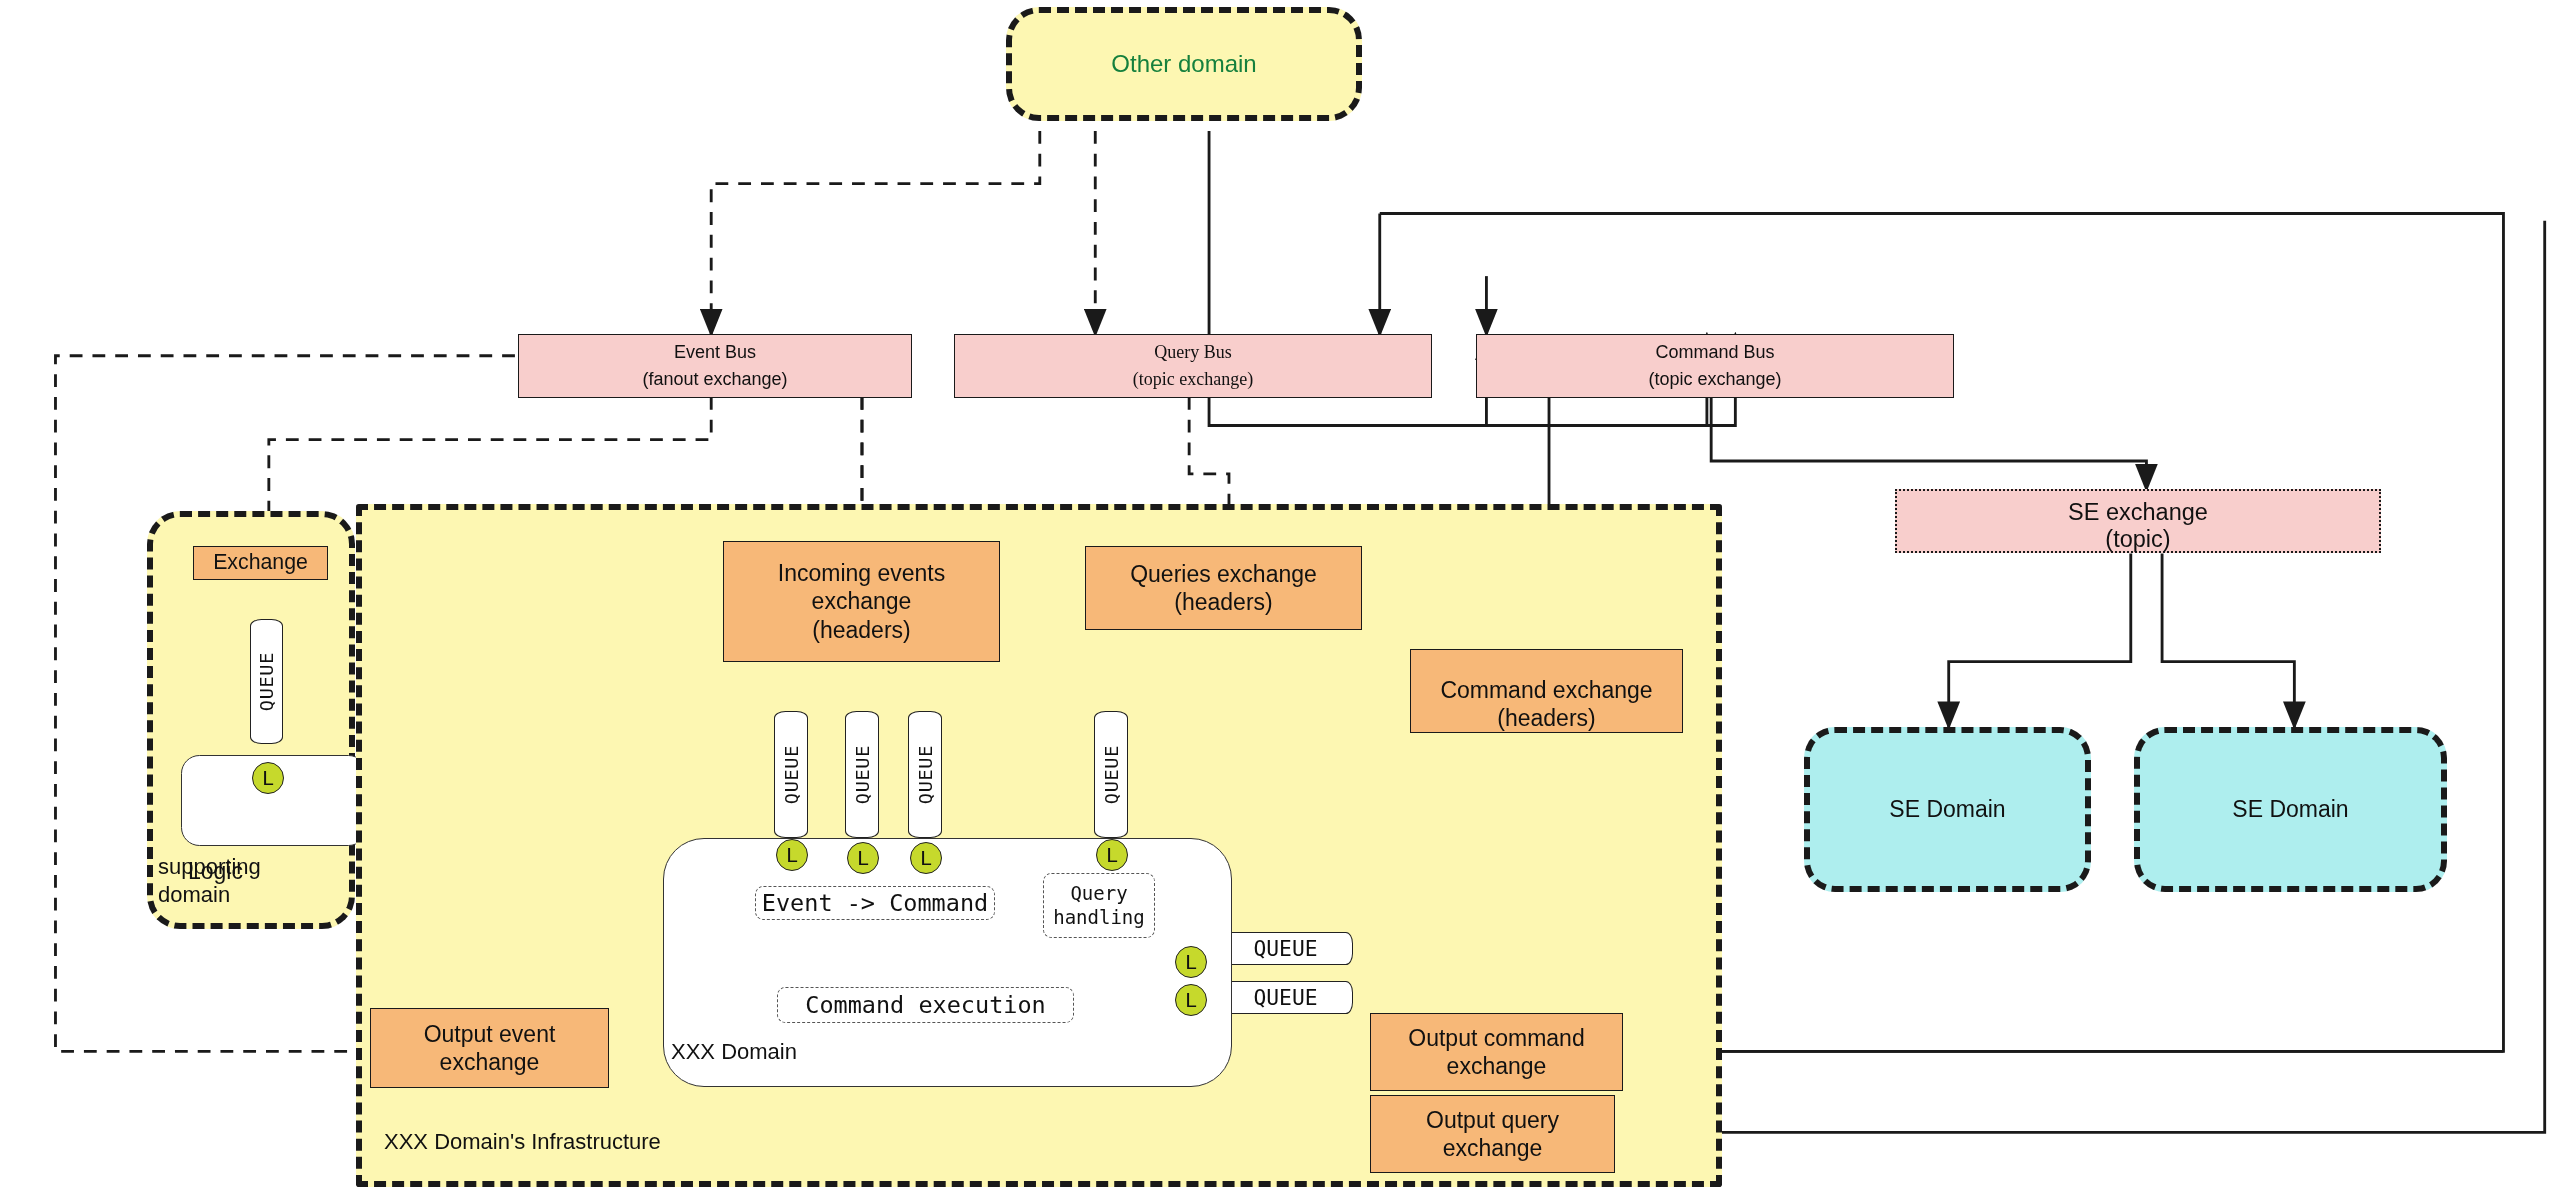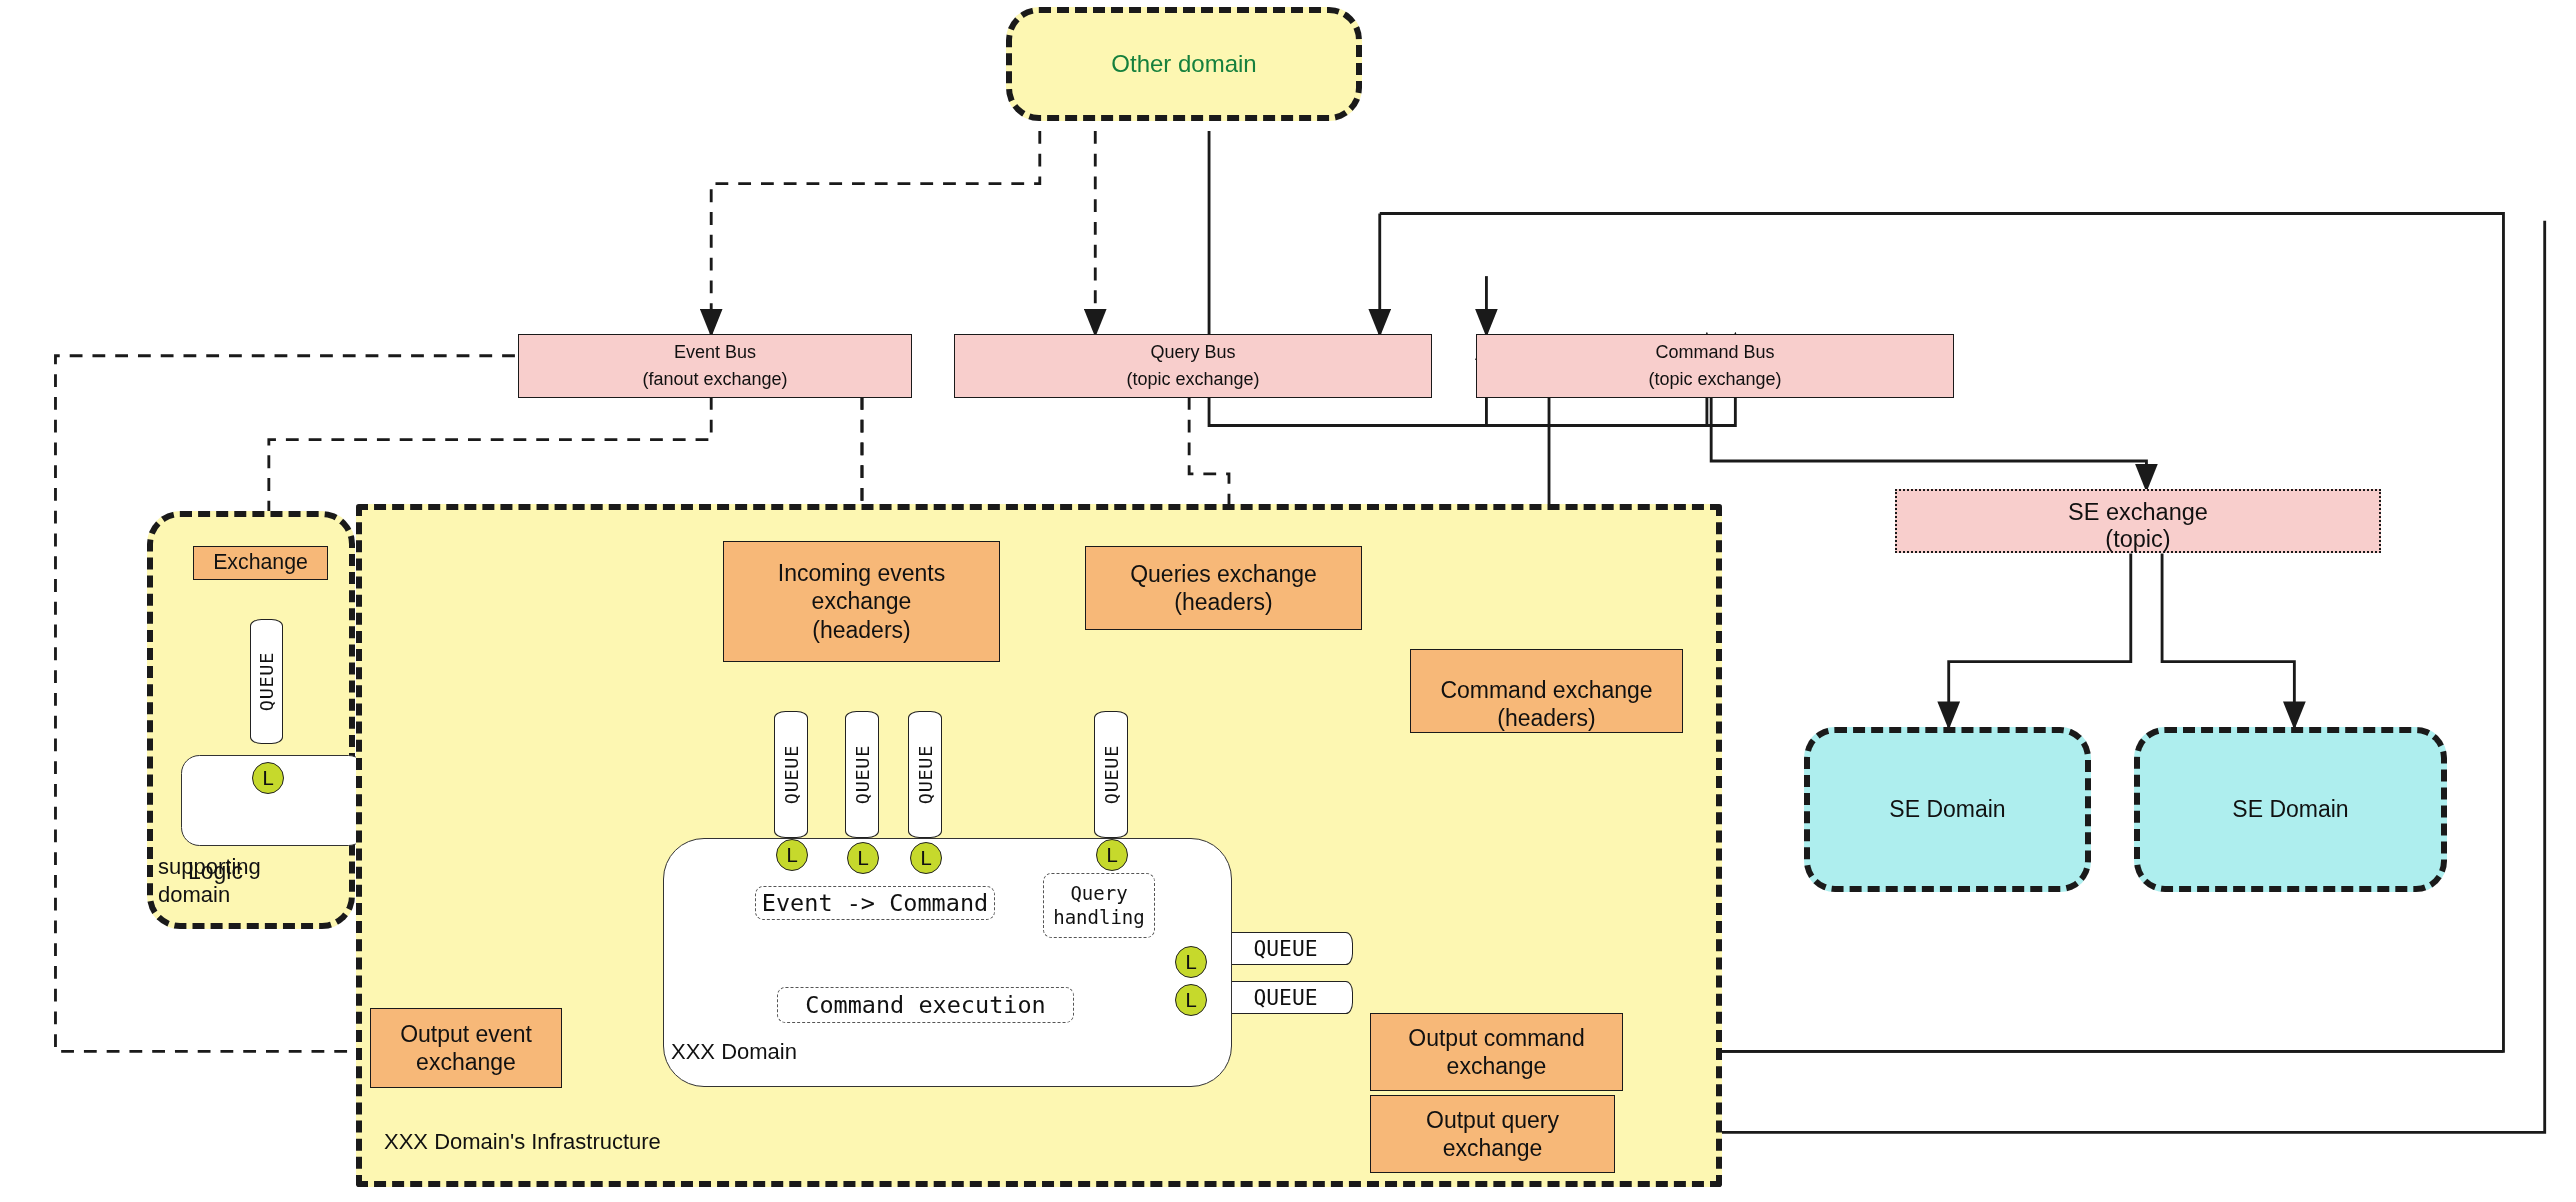--- a/index.html
+++ b/index.html
@@ -142,21 +142,21 @@
 
   <div class="node domain-dashed" style="left:1006px;top:7.1px;width:356px;height:114px;">
     <span class="lbl" style="font-size:24px;color:#15803d;">Other domain</span>
   </div>
 
   <div class="node bus" style="left:518px;top:334px;width:394px;height:64px;">
     <span class="lbl" style="position:absolute;top:7.1px;left:0;width:100%;">Event Bus</span>
     <span class="lbl" style="position:absolute;top:34px;left:0;width:100%;">(fanout exchange)</span>
   </div>
 
-  <div class="node bus" style="left:954px;top:334px;width:478px;height:64px;">
+  <div class="node bus" style="left:954px;top:334px;width:478px;height:64px;font-family:Liberation Serif, serif;">
     <span class="lbl" style="position:absolute;top:7.1px;left:0;width:100%;">Query Bus</span>
     <span class="lbl" style="position:absolute;top:34px;left:0;width:100%;">(topic exchange)</span>
   </div>
 
   <div class="node bus" style="left:1476px;top:334px;width:478px;height:64px;">
     <span class="lbl" style="position:absolute;top:7.1px;left:0;width:100%;">Command Bus</span>
     <span class="lbl" style="position:absolute;top:34px;left:0;width:100%;">(topic exchange)</span>
   </div>
 
   <div class="node bus-dotted" style="left:1895px;top:489px;width:486px;height:64px;">
@@ -256,21 +256,21 @@
 
   <div class="node handler" style="left:1043px;top:873px;width:112px;height:65px;font-size:19px;">
     <span class="lbl">Query
 handling</span>
   </div>
 
   <div class="node handler" style="left:777px;top:987px;width:297px;height:36px;">
     <span class="lbl">Command execution</span>
   </div>
 
-  <div class="node exch" style="left:370px;top:1008px;width:192px;height:80px;">
+  <div class="node exch" style="left:370px;top:1008px;width:239px;height:80px;">
     <span class="lbl">Output event
 exchange</span>
   </div>
 
   <div class="node exch" style="left:1370px;top:1013px;width:253px;height:78px;">
     <span class="lbl">Output command
 exchange</span>
   </div>
 
   <div class="node exch" style="left:1370px;top:1095px;width:245px;height:78px;">

